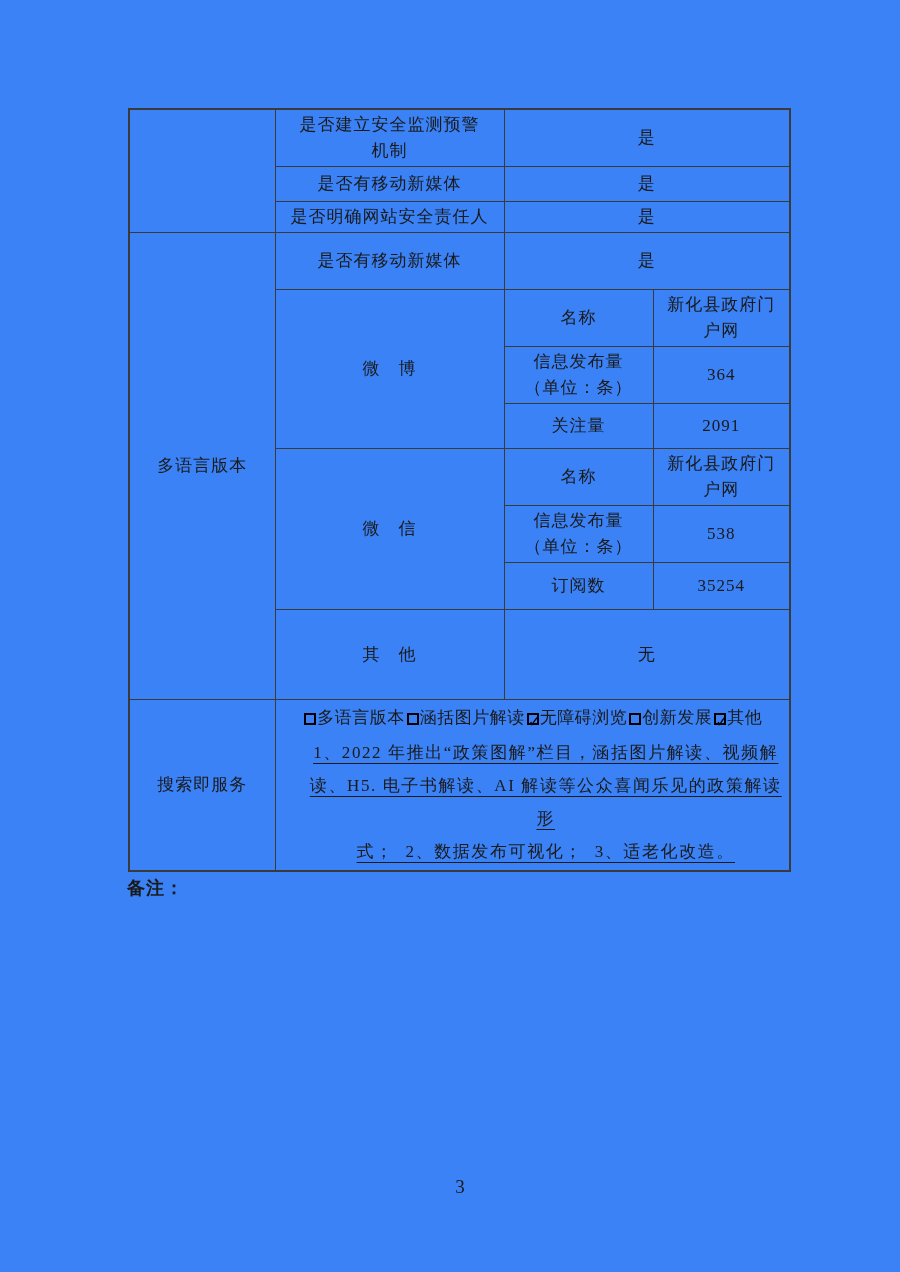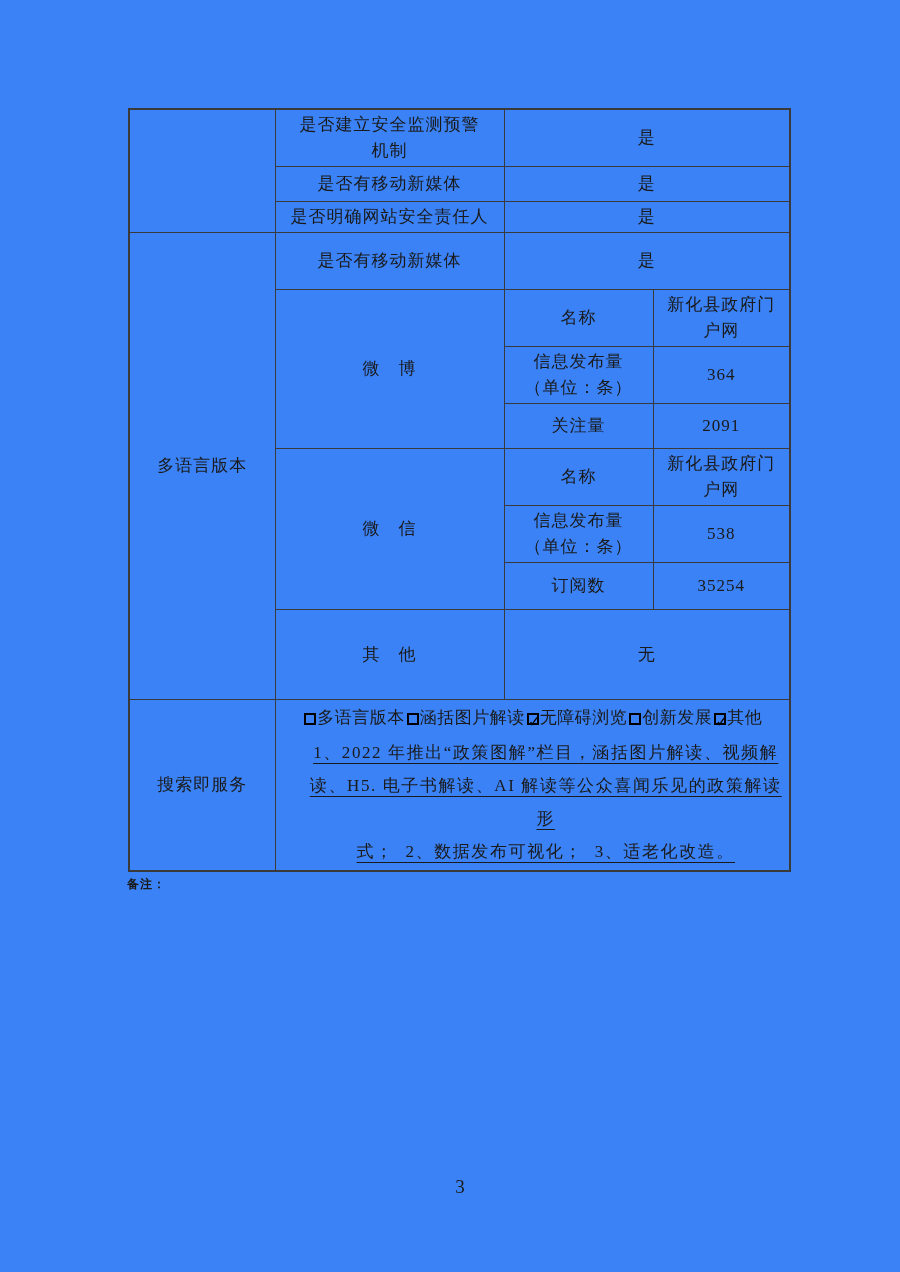--- a/index.html
+++ b/index.html
@@ -69,21 +69,21 @@
     line-height: 33px;
     text-decoration: underline;
     text-underline-offset: 5px;
     text-decoration-thickness: 1px;
     margin-left: 27px;
   }
   .remarks {
     position: absolute;
     left: 127px;
     top: 876px;
-    font-size: 12px;
+    font-size: 18px;
     font-weight: bold;
     letter-spacing: 1px;
   }
   .page-num {
     position: absolute;
     left: 0;
     top: 1176px;
     width: 920px;
     text-align: center;
     font-size: 19px;

